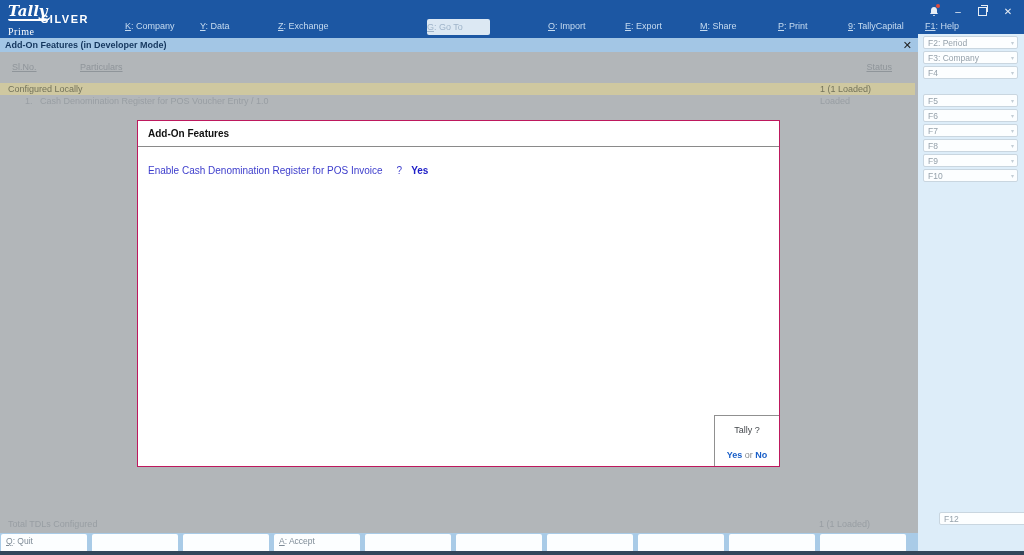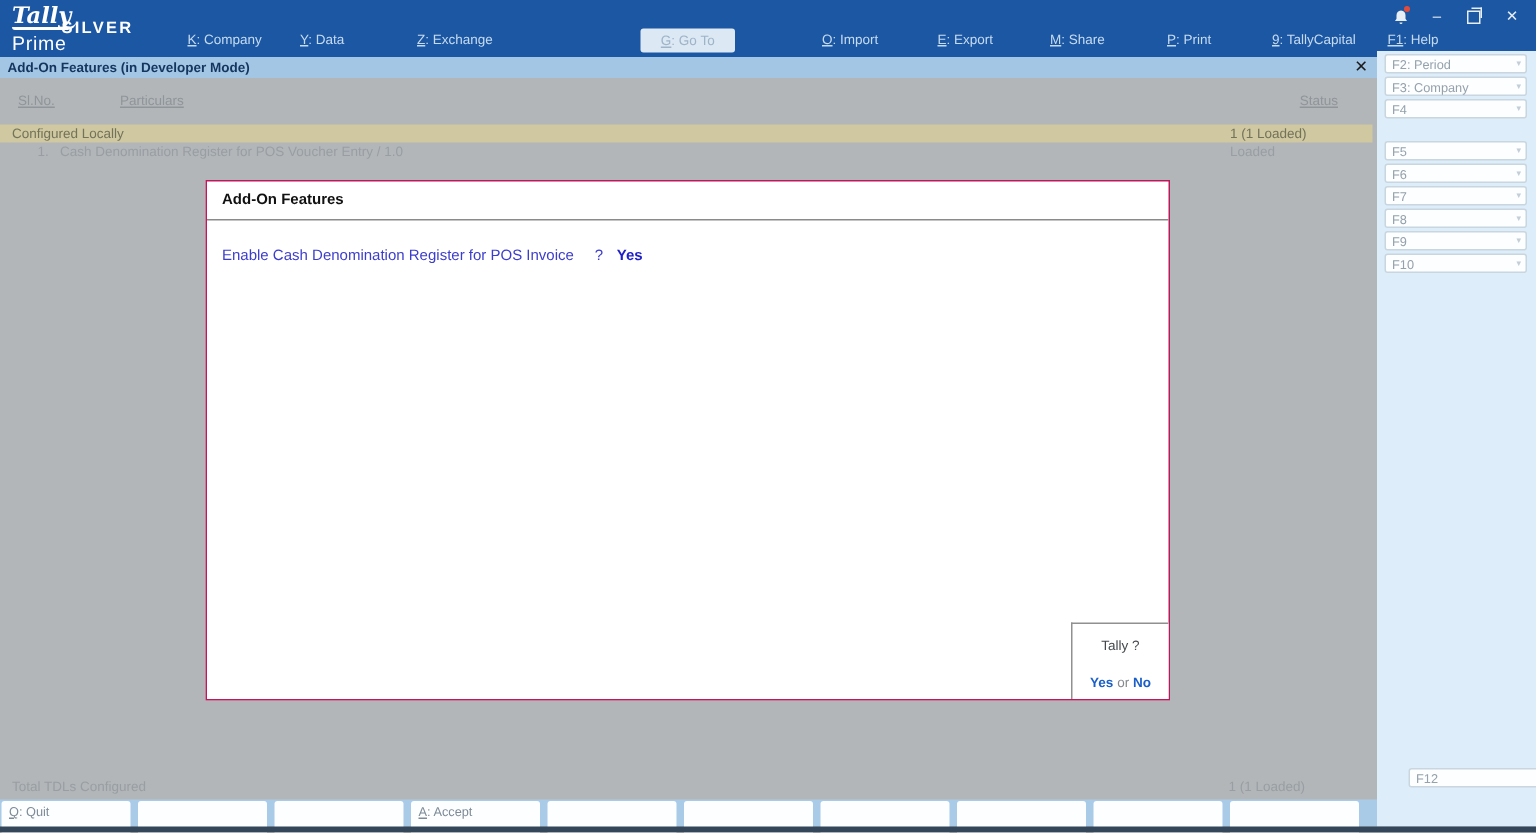--- a/index.html
+++ b/index.html
@@ -5,25 +5,25 @@
   html,body{margin:0;padding:0;}
   body{
     width:1024px;height:555px;position:relative;overflow:hidden;
     font-family:"Liberation Sans",sans-serif;background:#b2b6b9;
     -webkit-font-smoothing:antialiased;
   }
   
   .topbar{position:absolute;left:0;top:0;width:1024px;height:38px;background:#1c57a3;}
   .brand{position:absolute;left:8px;top:2px;color:#fff;}
   .brand .tally{font-family:"DejaVu Serif",serif;font-style:italic;font-weight:bold;font-size:15px;line-height:15px;display:inline-block;border-bottom:2px solid #fff;border-radius:0 0 6px 2px;padding:0 3px 0 0;}
-  .brand .prime{font-size:13px;line-height:14px;letter-spacing:.5px;}
+  .brand .prime{font-size:10px;line-height:14px;letter-spacing:.5px;font-family:Liberation Serif, serif;}
   .edition{position:absolute;left:41px;top:13px;color:#fff;font-size:11px;font-weight:bold;letter-spacing:1.5px;}
   .mi{position:absolute;top:21px;font-size:9px;color:#c6dbf0;cursor:default;white-space:nowrap;}
   .mi .mk{text-decoration:underline;}
-  .goto-btn{top:19px;width:63px;height:16px;background:#dce8f3;border-radius:2px;color:#9fb4c9;text-align:center;line-height:16px;}
+  .goto-btn{top:19px;width:63px;height:16px;background:#dce8f3;border-radius:2px;color:#9fb4c9;text-align:left;line-height:16px;}
   .goto-btn .mk{text-decoration:underline;}
   .winctl{position:absolute;top:4px;height:14px;display:flex;align-items:center;justify-content:center;color:#e8eef5;font-size:10px;width:16px;cursor:default;}
   .restore-box{width:7px;height:7px;border:1px solid #e8eef5;position:relative;}
   .restore-box:before{content:"";position:absolute;left:2px;top:-3px;width:6px;height:6px;border:1px solid #e8eef5;border-bottom:none;border-left:none;}
   .bell-dot{position:absolute;right:2px;top:0;width:4px;height:4px;border-radius:50%;background:#e04b3c;}
   
   .titlebar{position:absolute;left:0;top:38px;width:918px;height:14px;background:#a3c6e5;text-decoration:underline;}
   .titlebar .tt{position:absolute;left:5px;top:0;line-height:14px;font-size:9px;font-weight:bold;color:#14365e;}
   .titlebar .tclose{position:absolute;right:6px;top:0;line-height:14px;font-size:11px;color:#1c1c1c;cursor:default;}
   

